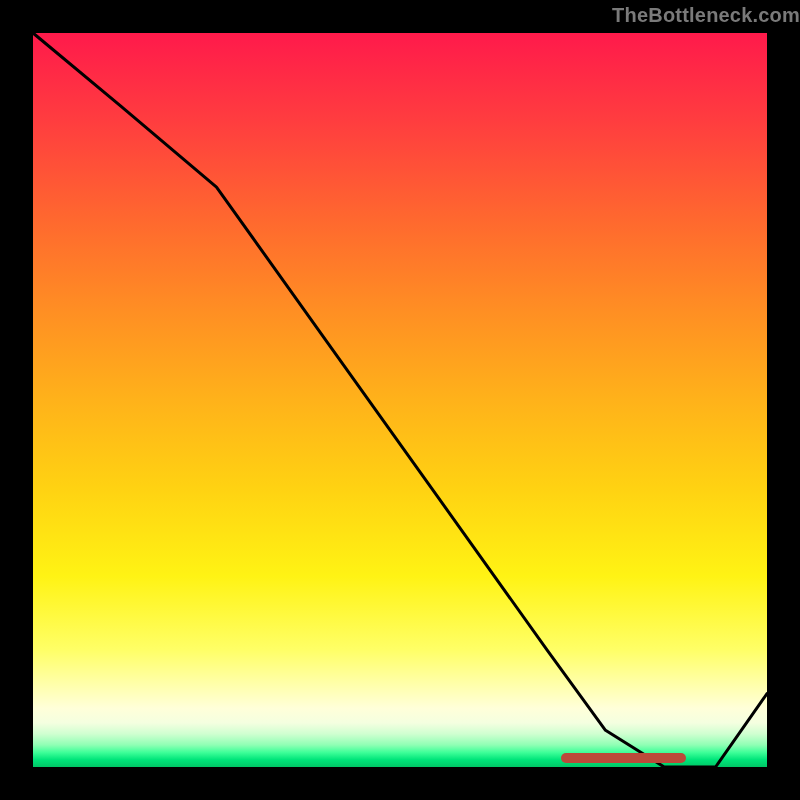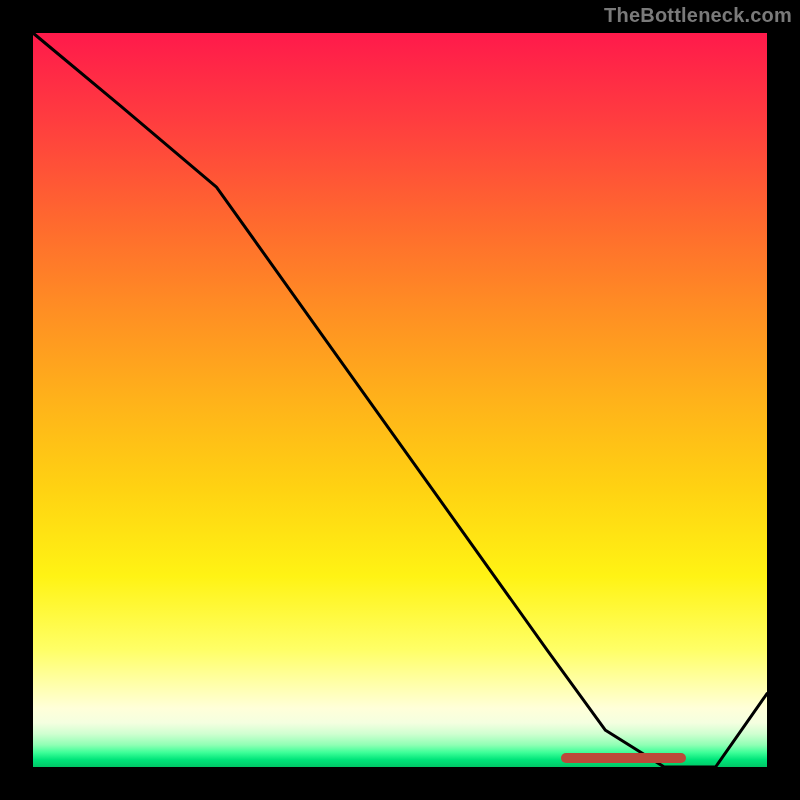--- a/index.html
+++ b/index.html
@@ -13,21 +13,21 @@
   }
   .wrap {
     position: relative;
     width: 800px;
     height: 800px;
     background: #000;
   }
   .watermark {
     position: absolute;
     top: 4px;
-    right: 8px;
+    right: 0;
     color: #7a7a7a;
     font-size: 20px;
     font-weight: 600;
     letter-spacing: 0.2px;
     z-index: 5;
   }
   .plot {
     position: absolute;
     left: 33px;
     top: 33px;

